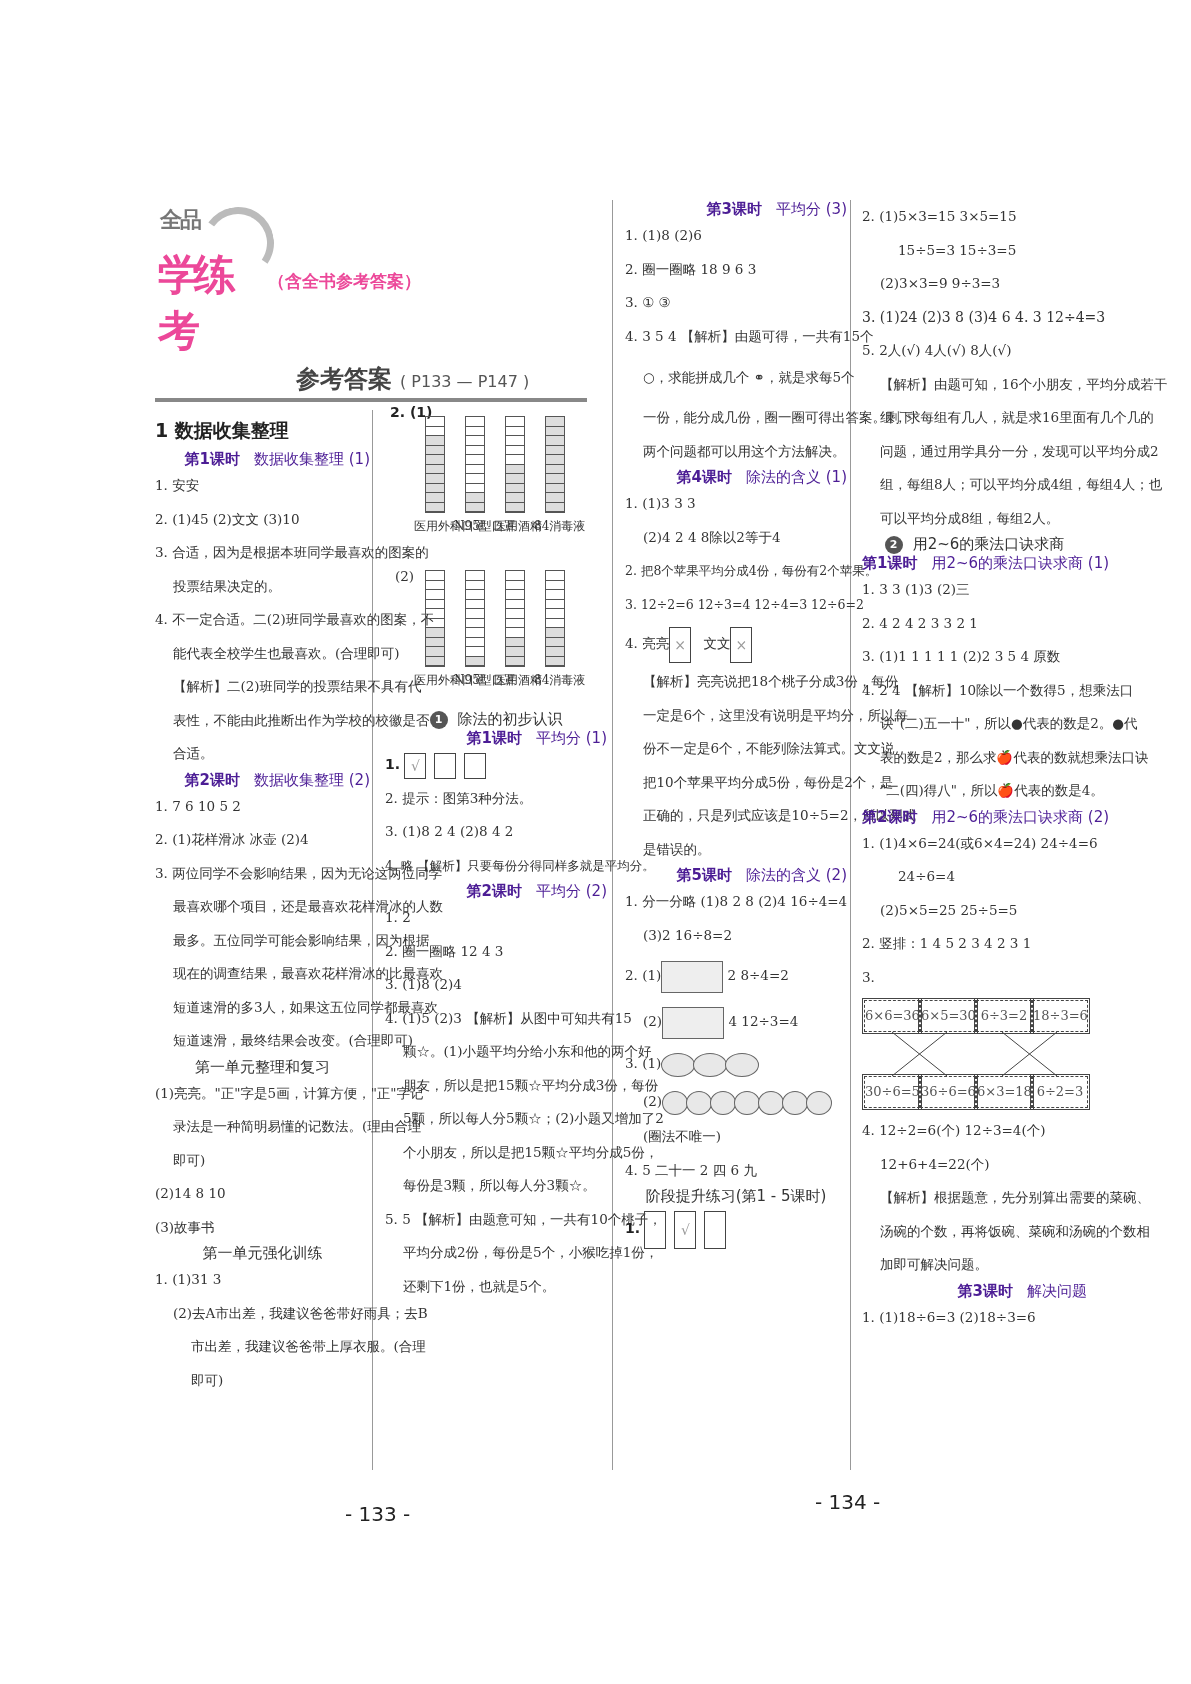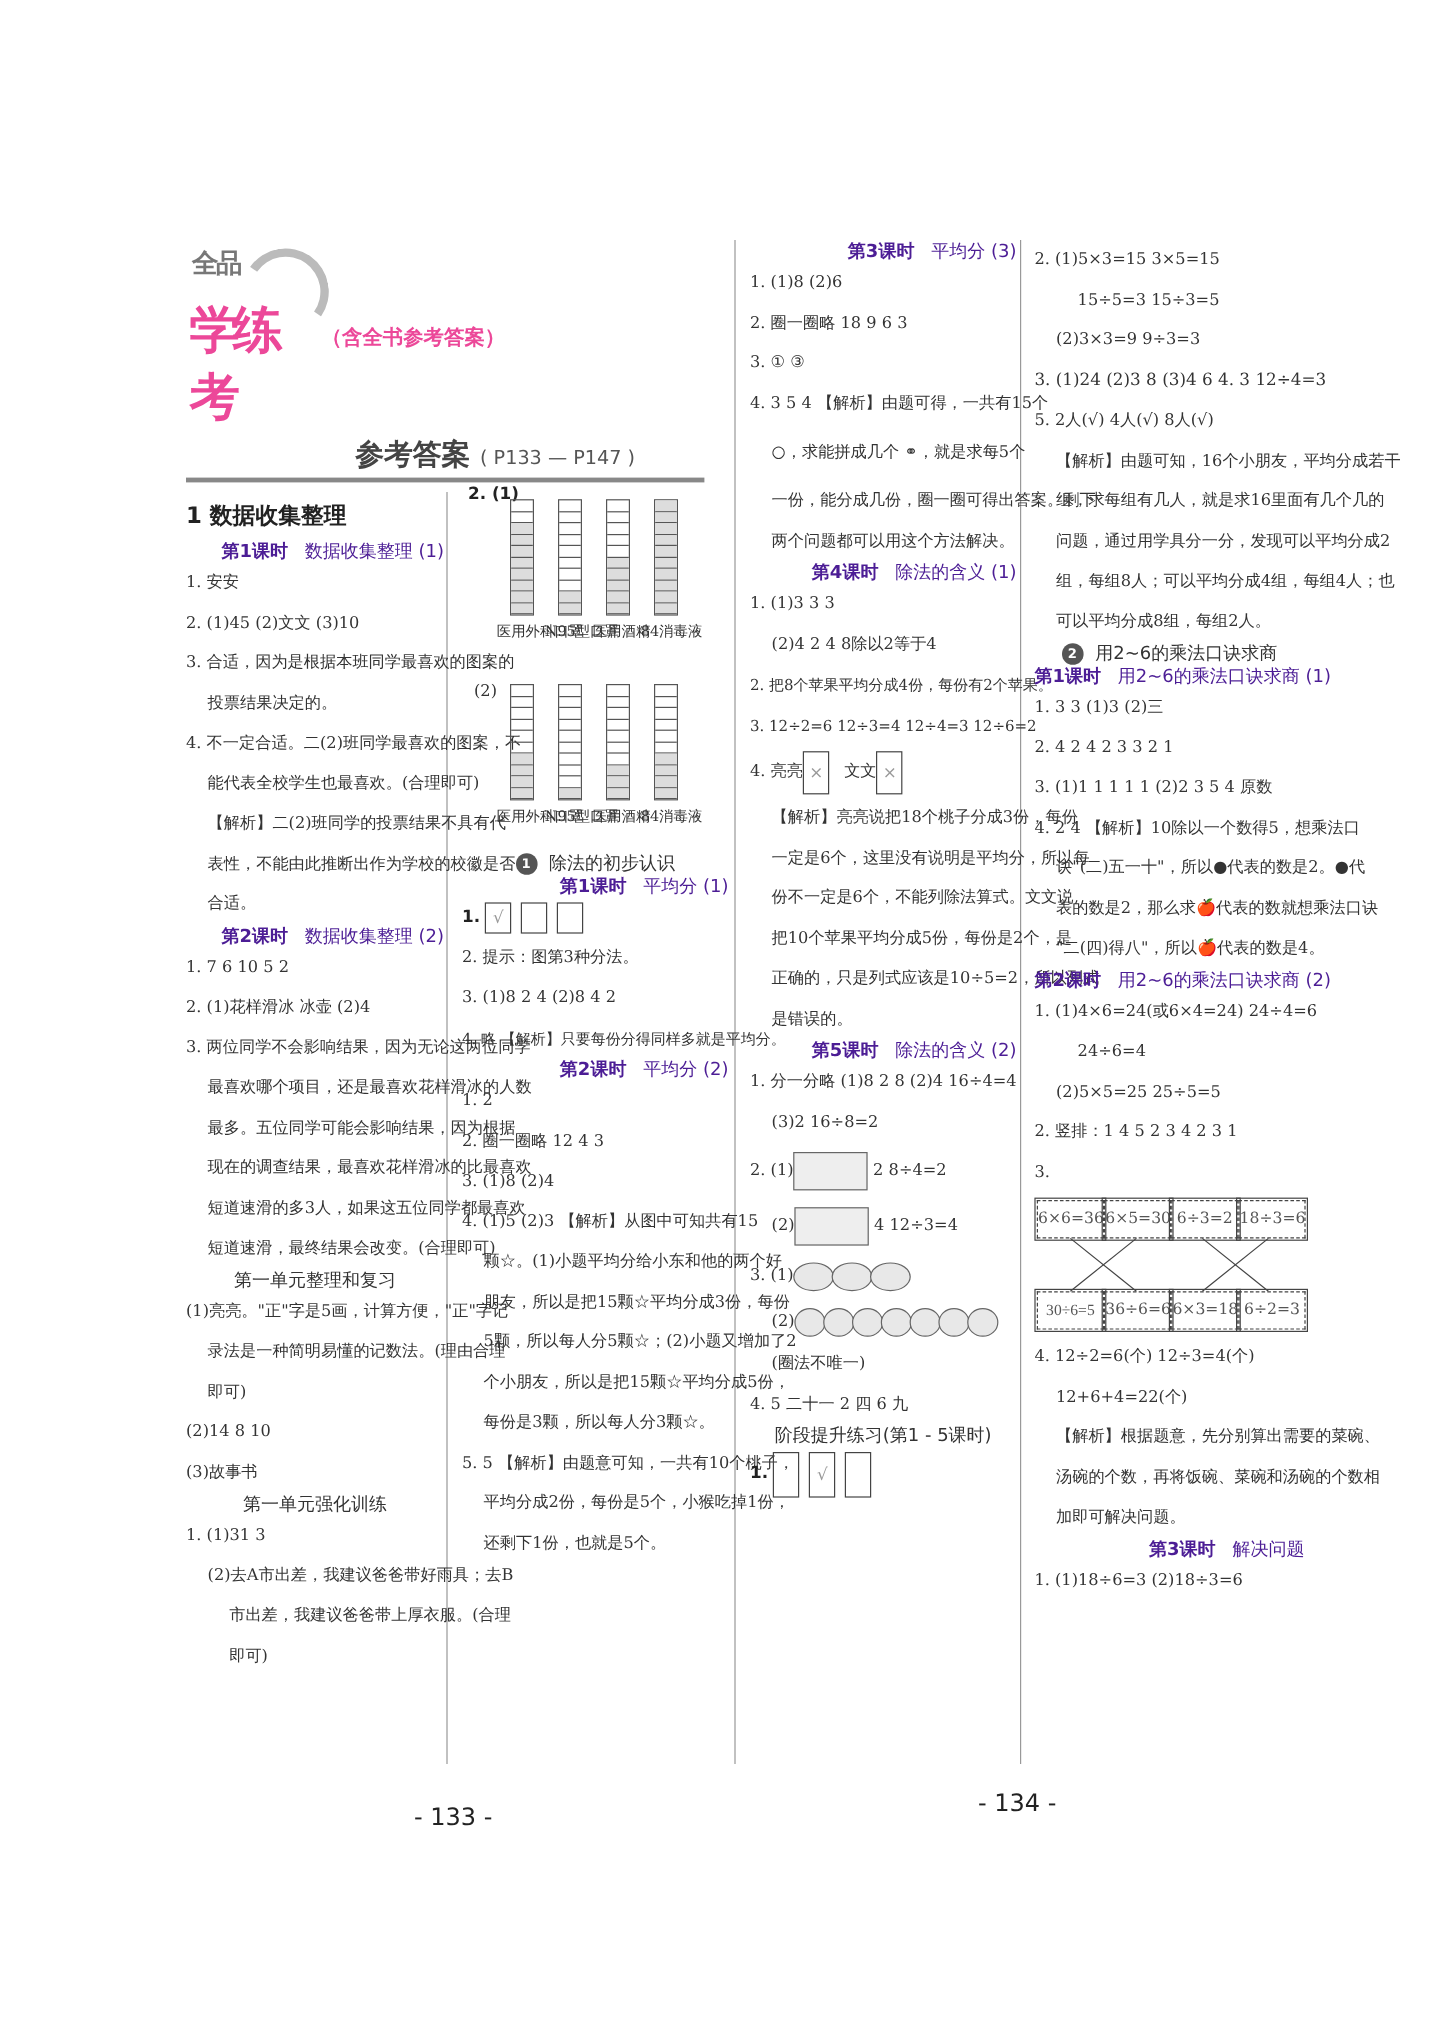--- a/index.html
+++ b/index.html
@@ -285,21 +285,21 @@
     <svg class="abs" style="left:0;top:0;" width="225" height="120">
       <line x1="30" y1="38" x2="85" y2="82" stroke="#444" stroke-width="1"></line>
       <line x1="85" y1="38" x2="30" y2="82" stroke="#444" stroke-width="1"></line>
       <line x1="140" y1="38" x2="195" y2="82" stroke="#444" stroke-width="1"></line>
       <line x1="195" y1="38" x2="140" y2="82" stroke="#444" stroke-width="1"></line>
     </svg>
     <div class="eqbox" style="left:2px;top:6px;">6×6=36</div>
     <div class="eqbox" style="left:58px;top:6px;">6×5=30</div>
     <div class="eqbox" style="left:114px;top:6px;">6÷3=2</div>
     <div class="eqbox" style="left:170px;top:6px;">18÷3=6</div>
-    <div class="eqbox" style="left:2px;top:82px;font-family:Liberation Serif, serif;">30÷6=5</div>
+    <div class="eqbox" style="left:2px;top:82px;">30÷6=5</div>
     <div class="eqbox" style="left:58px;top:82px;">36÷6=6</div>
     <div class="eqbox" style="left:114px;top:82px;">6×3=18</div>
     <div class="eqbox" style="left:170px;top:82px;">6÷2=3</div>
   </div>
   <div>4. 12÷2=6(个)  12÷3=4(个)</div>
   <div class="ind">12+6+4=22(个)</div>
   <div class="ind">【解析】根据题意，先分别算出需要的菜碗、</div>
   <div class="ind">汤碗的个数，再将饭碗、菜碗和汤碗的个数相</div>
   <div class="ind">加即可解决问题。</div>
   <div class="h2"><b>第3课时</b><span>解决问题</span></div>

